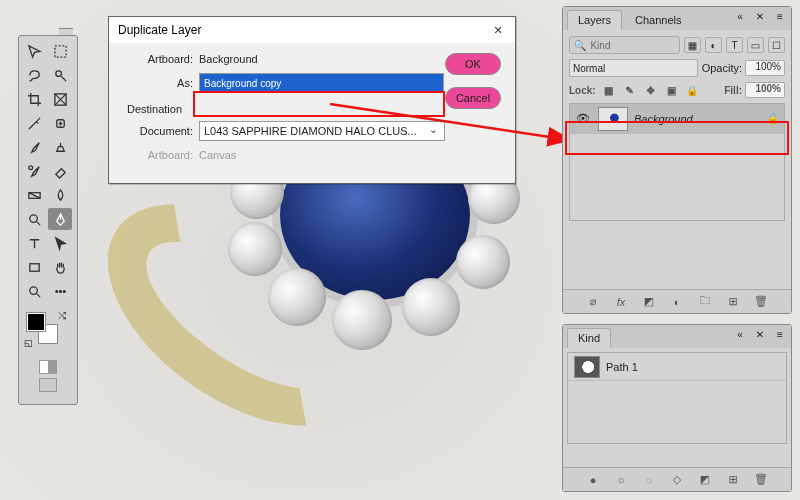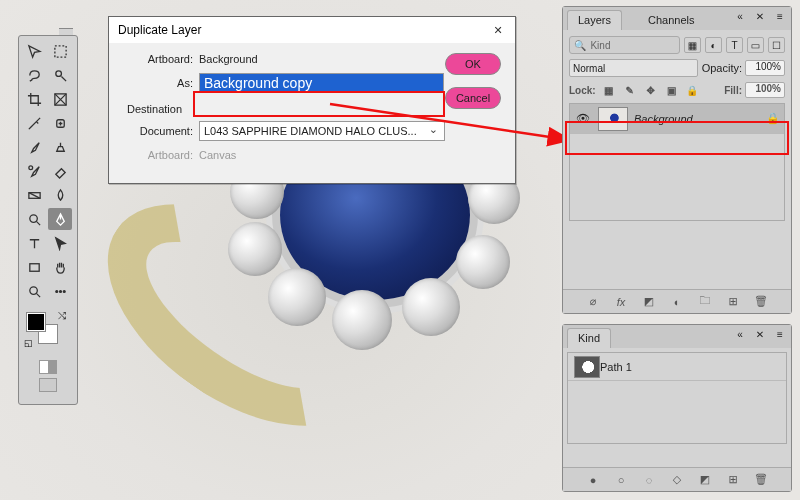--- a/index.html
+++ b/index.html
@@ -60,21 +60,21 @@
   .dialog-title { display:flex; justify-content:space-between; align-items:center; padding:5px 9px; font-size:12px; background:#fff; }
   .dlg-close { width:16px; height:16px; display:flex; align-items:center; justify-content:center; cursor:pointer; font-size:11px; color:#333; }
   .dlg-body { padding: 10px 12px 14px 12px; font-size: 11px; color: #222; position: relative; }
   .dlg-row { display:flex; align-items:center; margin-bottom:8px; }
   .dlg-label { width: 78px; text-align:right; padding-right:6px; color:#222; }
   .dlg-label.disabled { color: #9a9a9a; }
   .dlg-value { flex:1; }
   .input-row { position: relative; }
   .input-as {
     width: 245px; height: 20px; border: 1px solid #999; background:#fff;
-    font-size:14px; padding: 0 4px; color: #fff;
+    font-size:10px; padding: 0 4px; color: #fff;
   }
   .input-as.selected-text { background: linear-gradient(#1e62d0,#1e62d0); color:#fff; }
   .red-frame { position:absolute; border:2px solid #e11; pointer-events:none; }
   .input-frame { left: 84px; top: 48px; width: 252px; height: 26px; }
   .section-label { display:block; margin: 10px 0 6px 6px; }
   .doc-select {
     width: 246px; height:20px; border:1px solid #999; background:#fff;
     font-size:11px; padding:0 16px 0 4px; border-radius:0;
     display:flex; align-items:center; position: relative; overflow:hidden; white-space:nowrap;
   }
@@ -94,21 +94,21 @@
   
   .arrow-svg { position:absolute; left:290px; top:100px; width:300px; height:120px; pointer-events:none; }
 
   
   .panel {
     position:absolute; right:8px; width:230px; background:#d4d4d4; border:1px solid #888; border-radius:3px;
     font-size:11px; color:#222;
   }
   .panel.layers { top: 6px; height: 308px; }
   .panel.paths  { top: 324px; height: 168px; }
-  .panel-tabs { display:flex; padding: 3px 4px 0 4px; gap:15px; position:relative; background:#c8c8c8; }
+  .panel-tabs { display:flex; padding: 3px 4px 0 4px; gap:2px; position:relative; background:#c8c8c8; }
   .tab { padding:3px 10px 4px; background:#c8c8c8; border:1px solid transparent; border-bottom:none; cursor:pointer; border-radius:3px 3px 0 0; }
   .tab.active { background:#d4d4d4; border-color:#aaa; }
   .tab-right { position:absolute; right:4px; top:3px; display:flex; gap:6px; }
   .tab-icon { width:14px; height:12px; font-size:10px; display:flex; align-items:center; justify-content:center; cursor:pointer; }
   .panel-inner { padding:6px 6px; }
   .row { display:flex; align-items:center; gap:4px; margin-bottom:5px; }
   .search-kind { flex:1; border:1px solid #aaa; background:#cfcfcf; border-radius:3px; height:18px; display:flex; align-items:center; padding:0 4px; font-size:10px; color:#666; }
   .filter-icn { width:17px; height:16px; border:1px solid #aaa; border-radius:2px; display:flex; align-items:center; justify-content:center; font-size:10px; }
   .blend-row select, .blend-row .sel { flex:1; height:18px; border:1px solid #aaa; background:#e4e4e4; font-size:10px; padding:0 3px; border-radius:2px; }
   .sel { display:flex; align-items:center; }
@@ -132,21 +132,21 @@
   .lock-badge { width:14px; height:14px; display:flex; align-items:center; justify-content:center; }
   .layer-frame { left:2px; top:114px; width:224px; height:34px; }
 
   .panel-footer {
     position:absolute; left:0; bottom:0; width:100%; height:24px; background:#cfcfcf;
     border-top:1px solid #aaa; display:flex; align-items:center; justify-content:center; gap:12px;
   }
   .pf-icn { width:16px; height:16px; display:flex; align-items:center; justify-content:center; font-size:11px; color:#555; cursor:pointer; }
 
   .path-list { border:1px solid #aaa; background:#d4d4d4; min-height:92px; }
-  .path-item { display:flex; align-items:center; height:28px; padding:0 6px; border-bottom:1px solid #bbb; }
+  .path-item { display:flex; align-items:center; height:28px; padding:0 6px; gap:6px; border-bottom:1px solid #bbb; }
   .path-thumb {
     width:26px; height:22px; border:1px solid #888; background:#555;
     background-image: radial-gradient(circle at 55% 50%, #fff 0 35%, transparent 36%);
   }
 </style>
 </head>
 <body>
 
 <div class="canvas">
   <div class="ring-body"></div>

